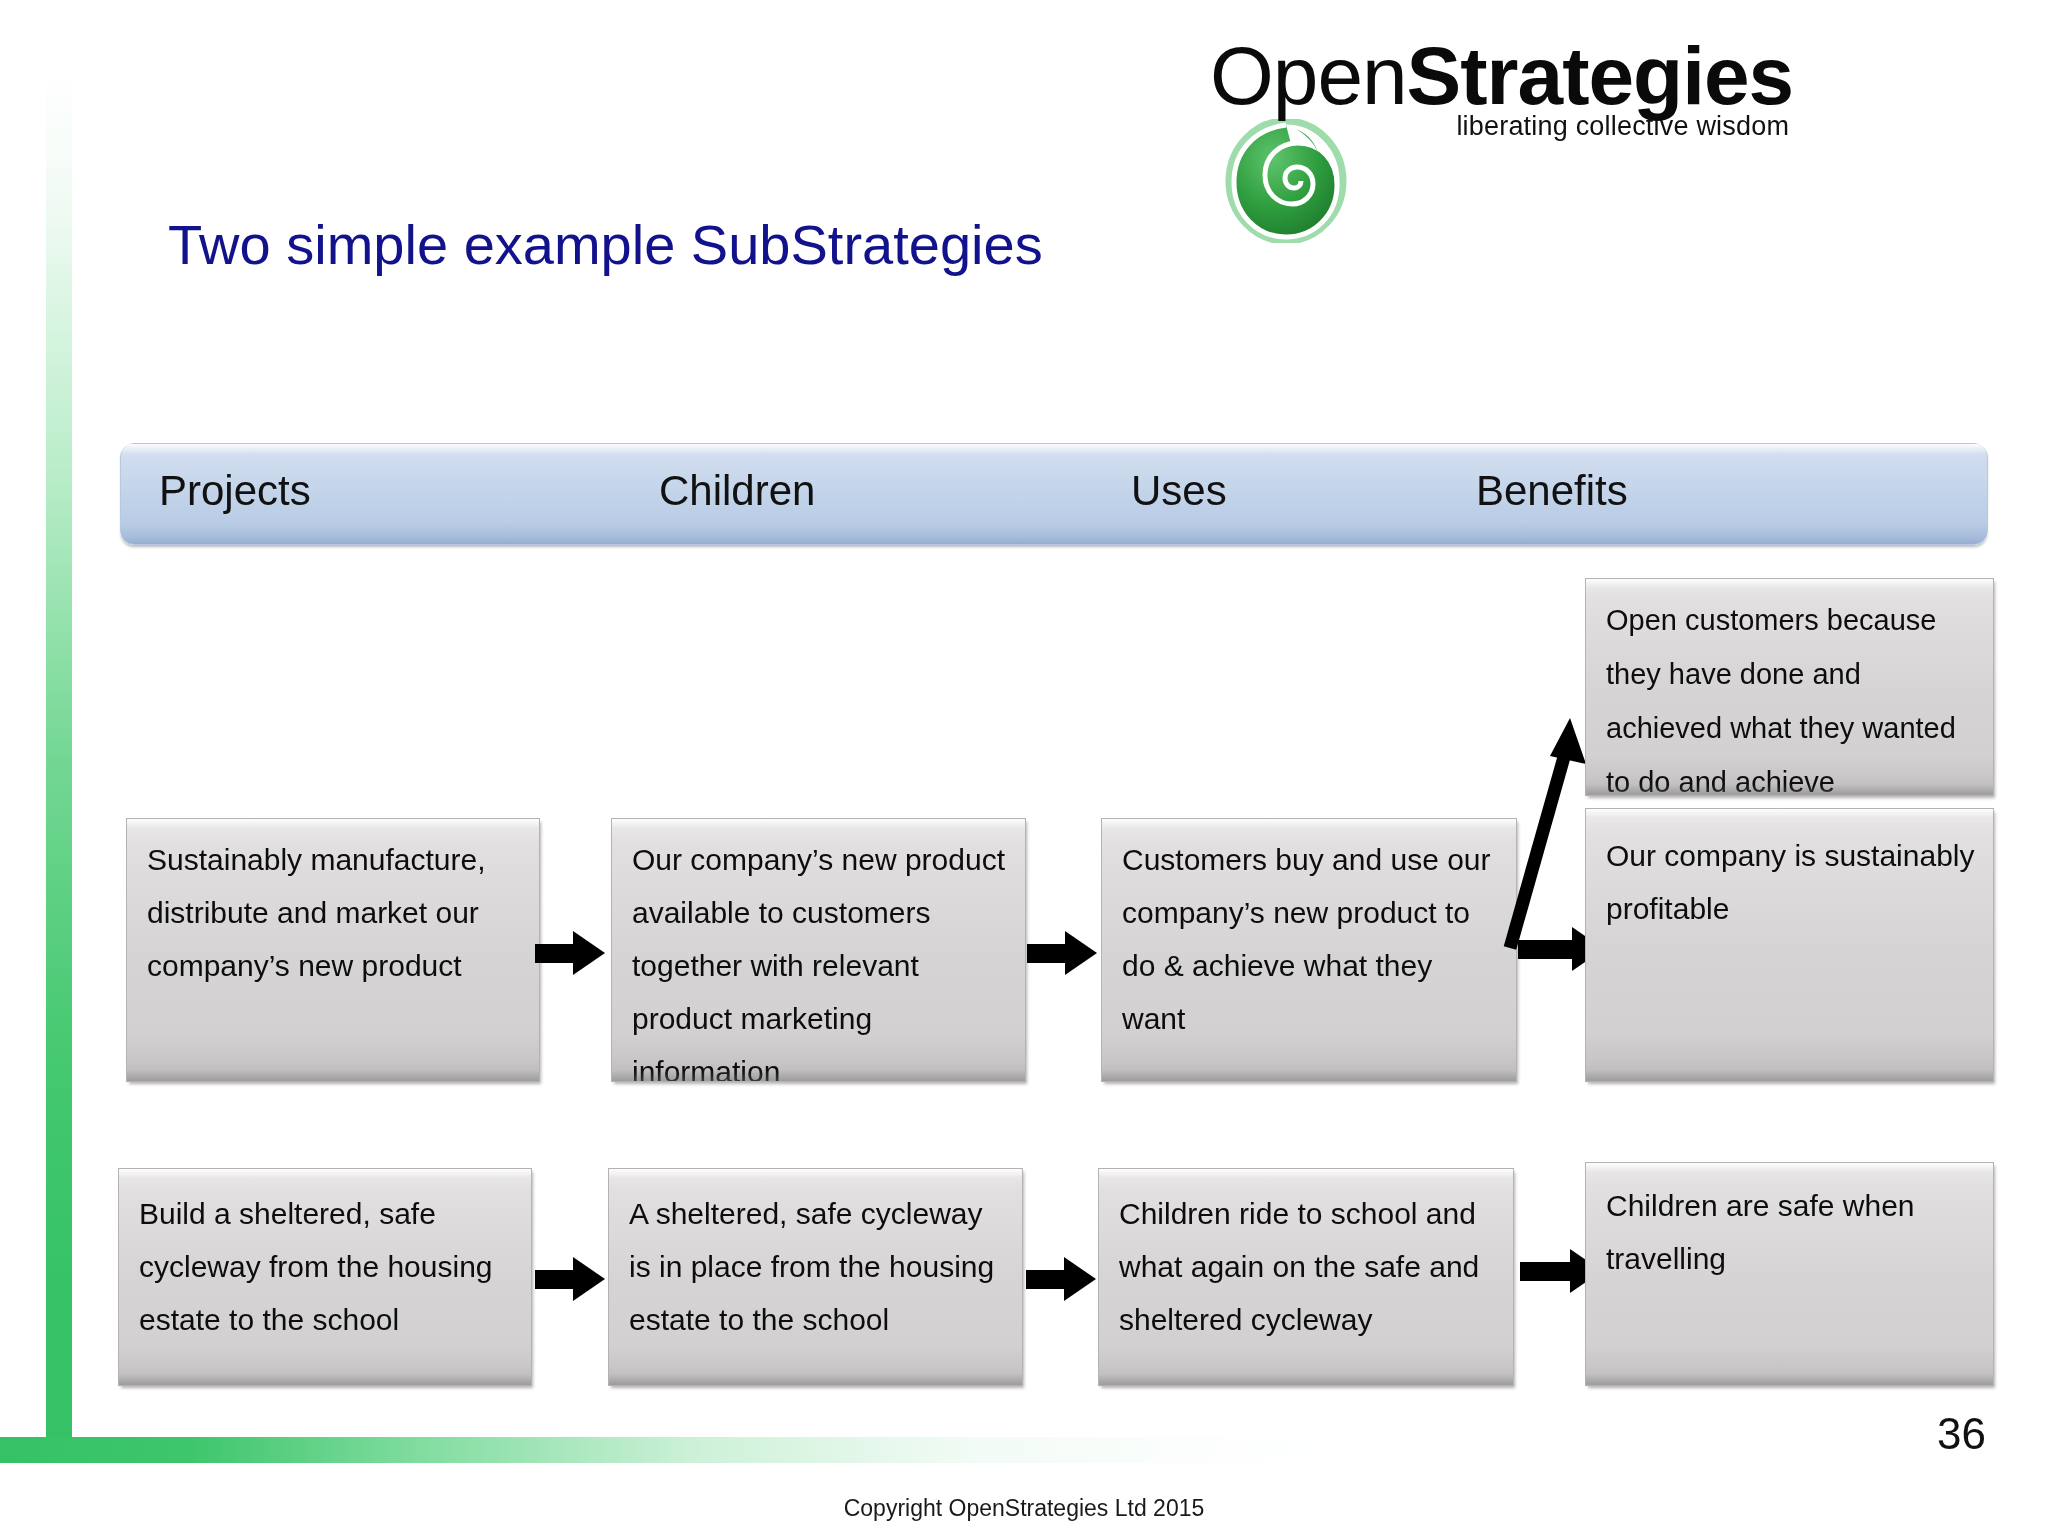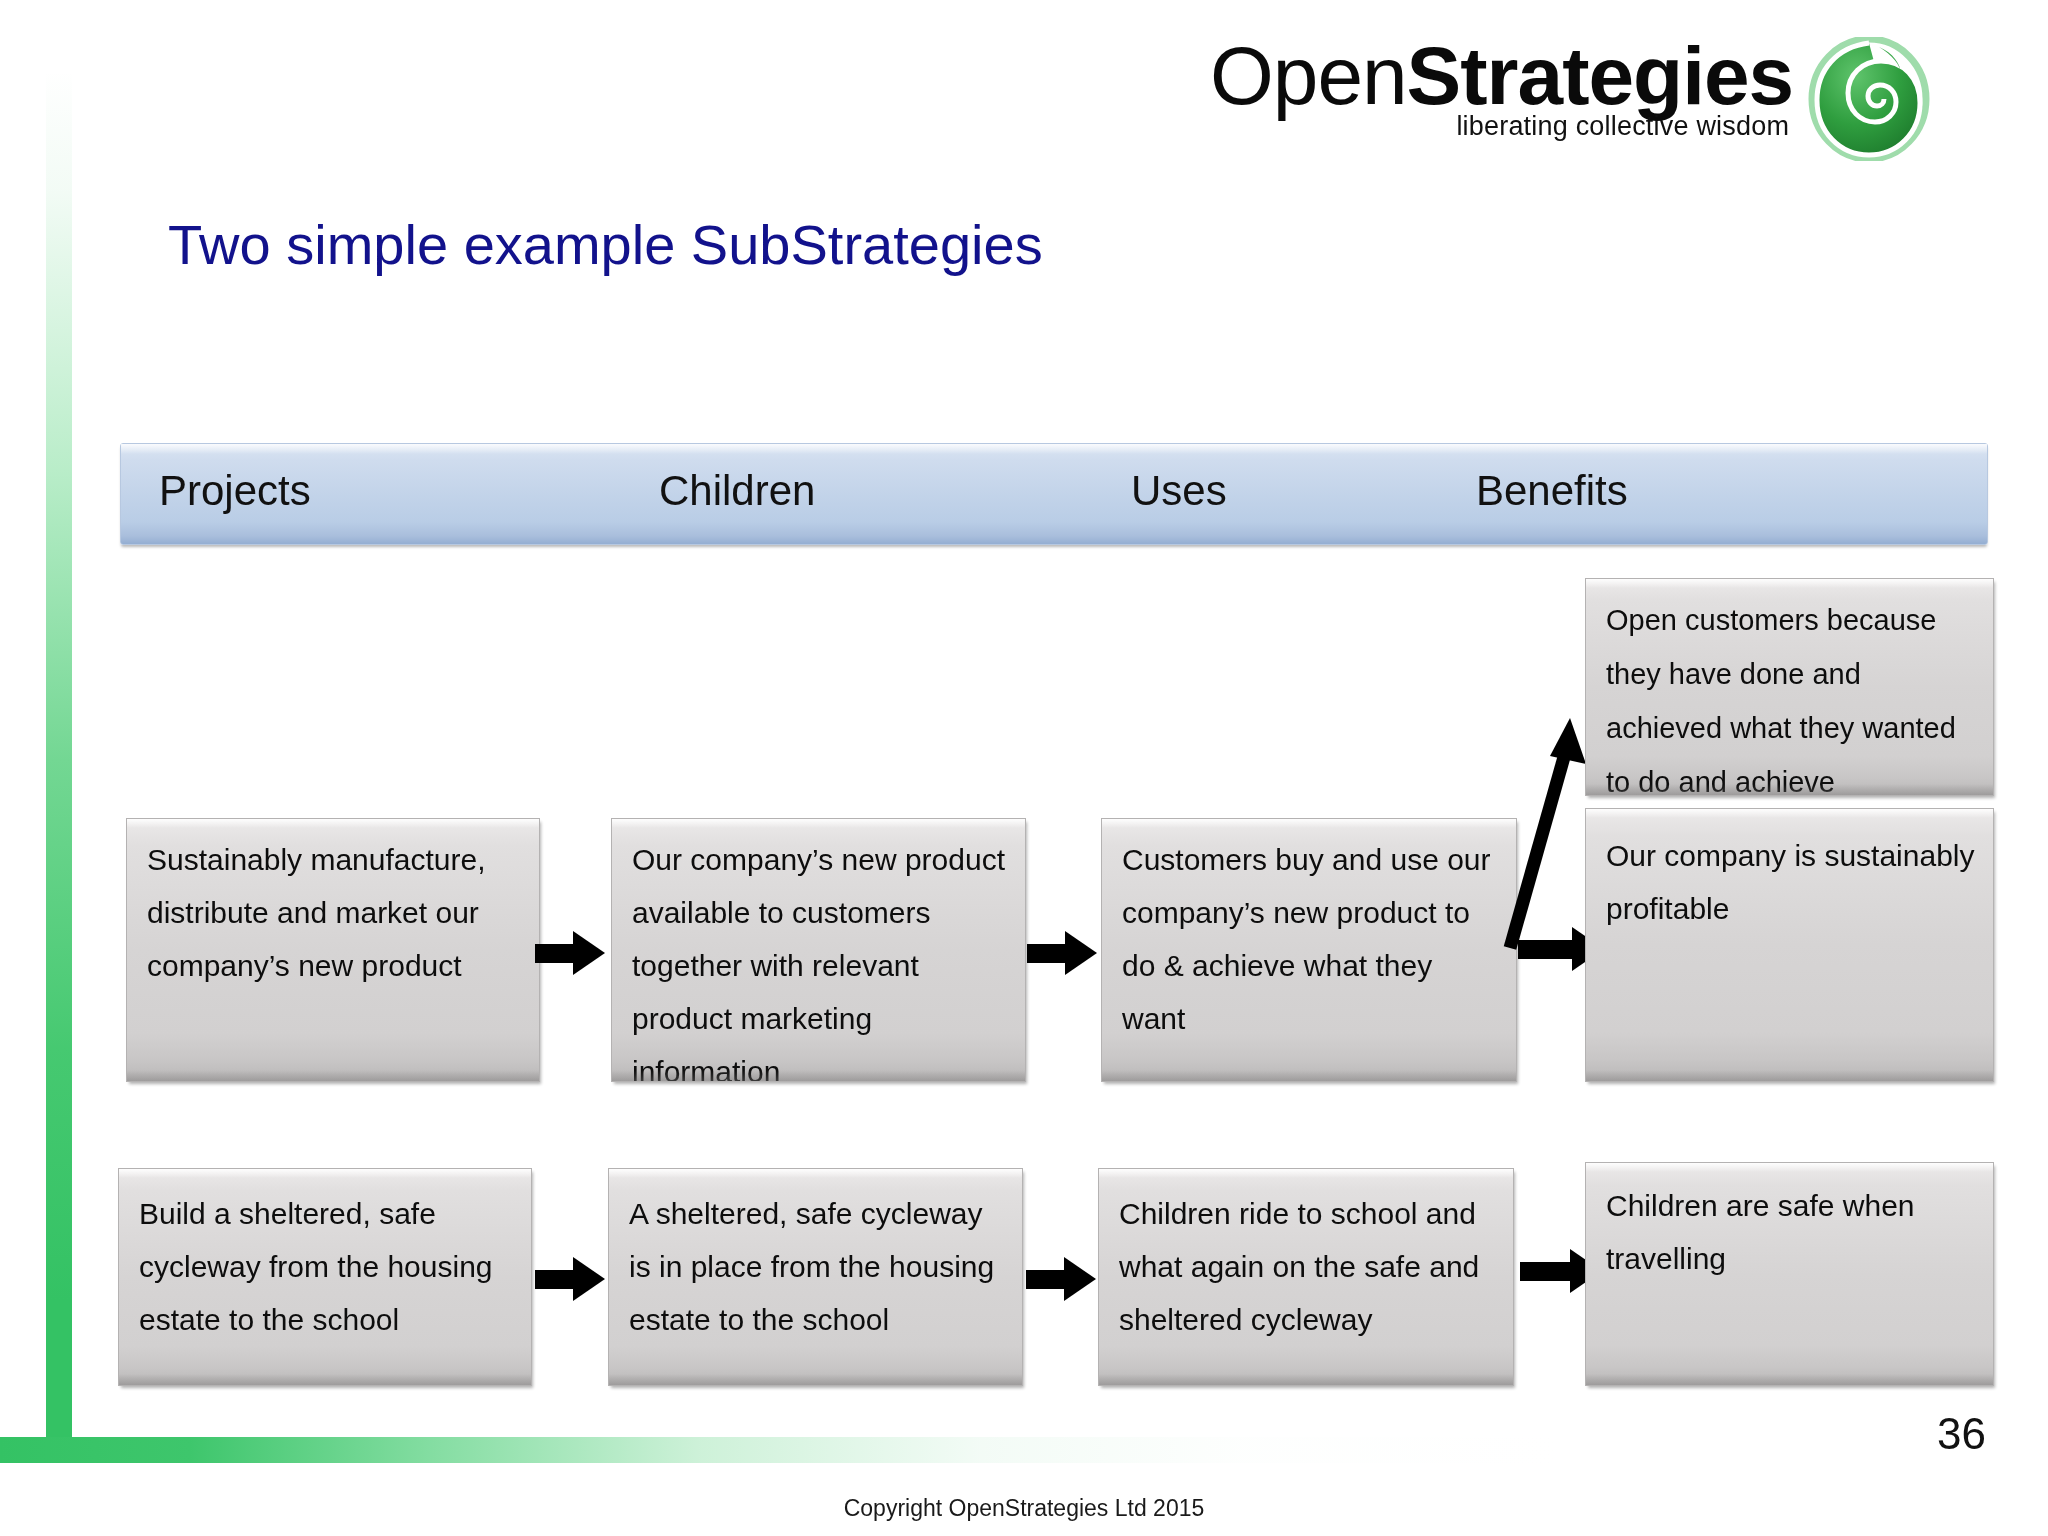--- a/index.html
+++ b/index.html
@@ -29,42 +29,42 @@
       rgba(52,194,100,1) 0px,
       rgba(62,198,108,1) 190px,
       rgba(110,215,145,0.85) 430px,
       rgba(165,230,185,0.55) 700px,
       rgba(215,243,225,0.30) 980px,
       rgba(240,250,244,0.10) 1240px,
       rgba(255,255,255,0) 1560px);
   }
 
   
-  .logo{position:absolute;left:1210px;top:35px;height:120px;display:flex;align-items:flex-start;}
+  .logo{position:absolute;left:1210px;top:35px;height:120px;display:flex;align-items:flex-start;flex-direction:column;}
   .logo-text{position:relative;line-height:1;}
   .logo-word{font-size:82px;letter-spacing:-1px;color:#0a0a0a;white-space:nowrap;}
   .logo-word .thin{font-weight:400;}
   .logo-word .bold{font-weight:700;}
   .logo-tag{
     position:absolute;right:4px;top:78px;
     font-size:27px;font-weight:400;color:#111;white-space:nowrap;letter-spacing:0.2px;
   }
   .logo-mark{margin-left:14px;margin-top:2px;}
 
   
   .slide-title{
     position:absolute;left:168px;top:212px;
     font-size:56px;font-weight:400;color:#12128c;white-space:nowrap;
   }
 
   
   .band{
     position:absolute;left:120px;top:443px;width:1866px;height:100px;
     background:linear-gradient(to bottom,#dbe5f3 0%,#cfdcee 16%,#c2d3e9 52%,#b9cde6 78%,#a9bedc 92%,#94aed2 100%);
-    border:1px solid #b7c8e0;border-radius:3px;
+    border:1px solid #b7c8e0;border-radius:14px;
     box-shadow:0 3px 3px -1px rgba(0,0,0,0.28);
   }
   .band::before{
     content:"";position:absolute;left:0;top:0;right:0;height:10px;
     background:linear-gradient(to bottom,rgba(255,255,255,0.85),rgba(255,255,255,0));
   }
   .band-label{
     position:absolute;top:23px;font-size:42px;color:#111;white-space:nowrap;
   }
 

